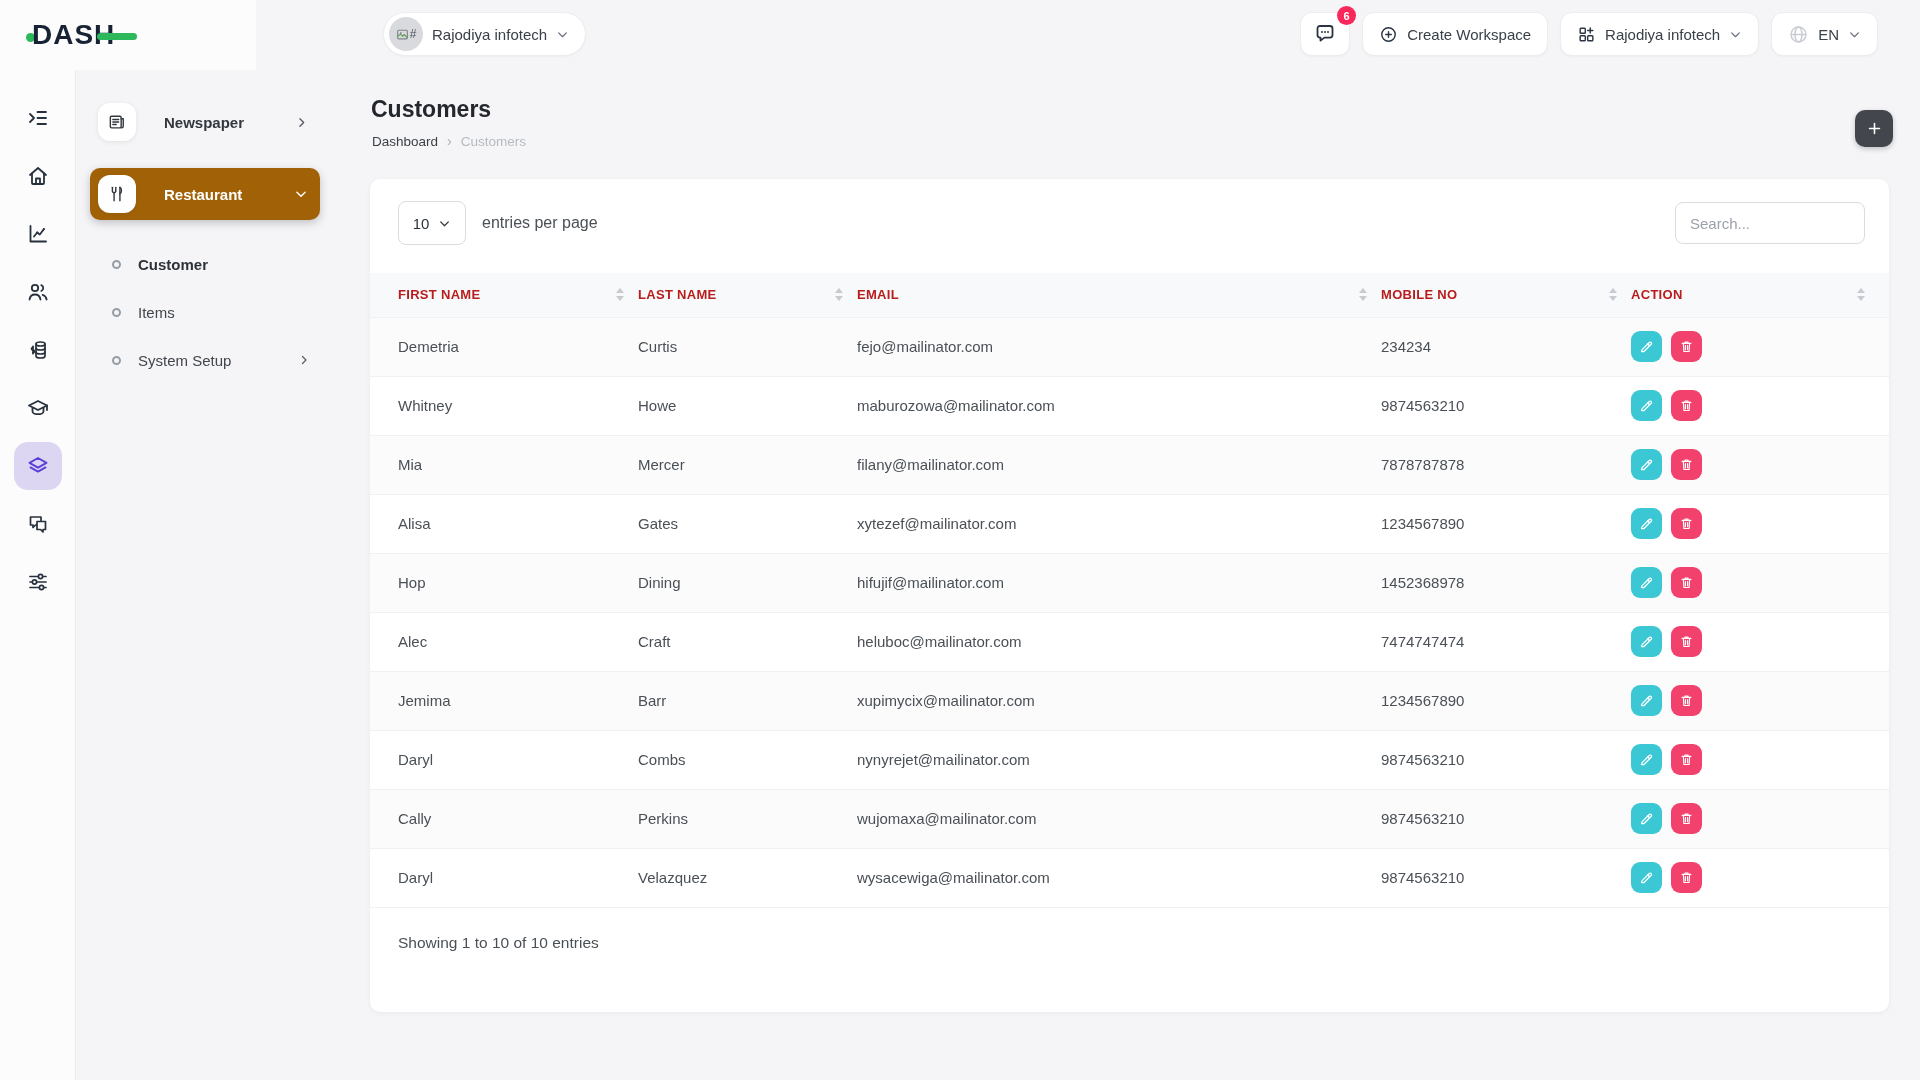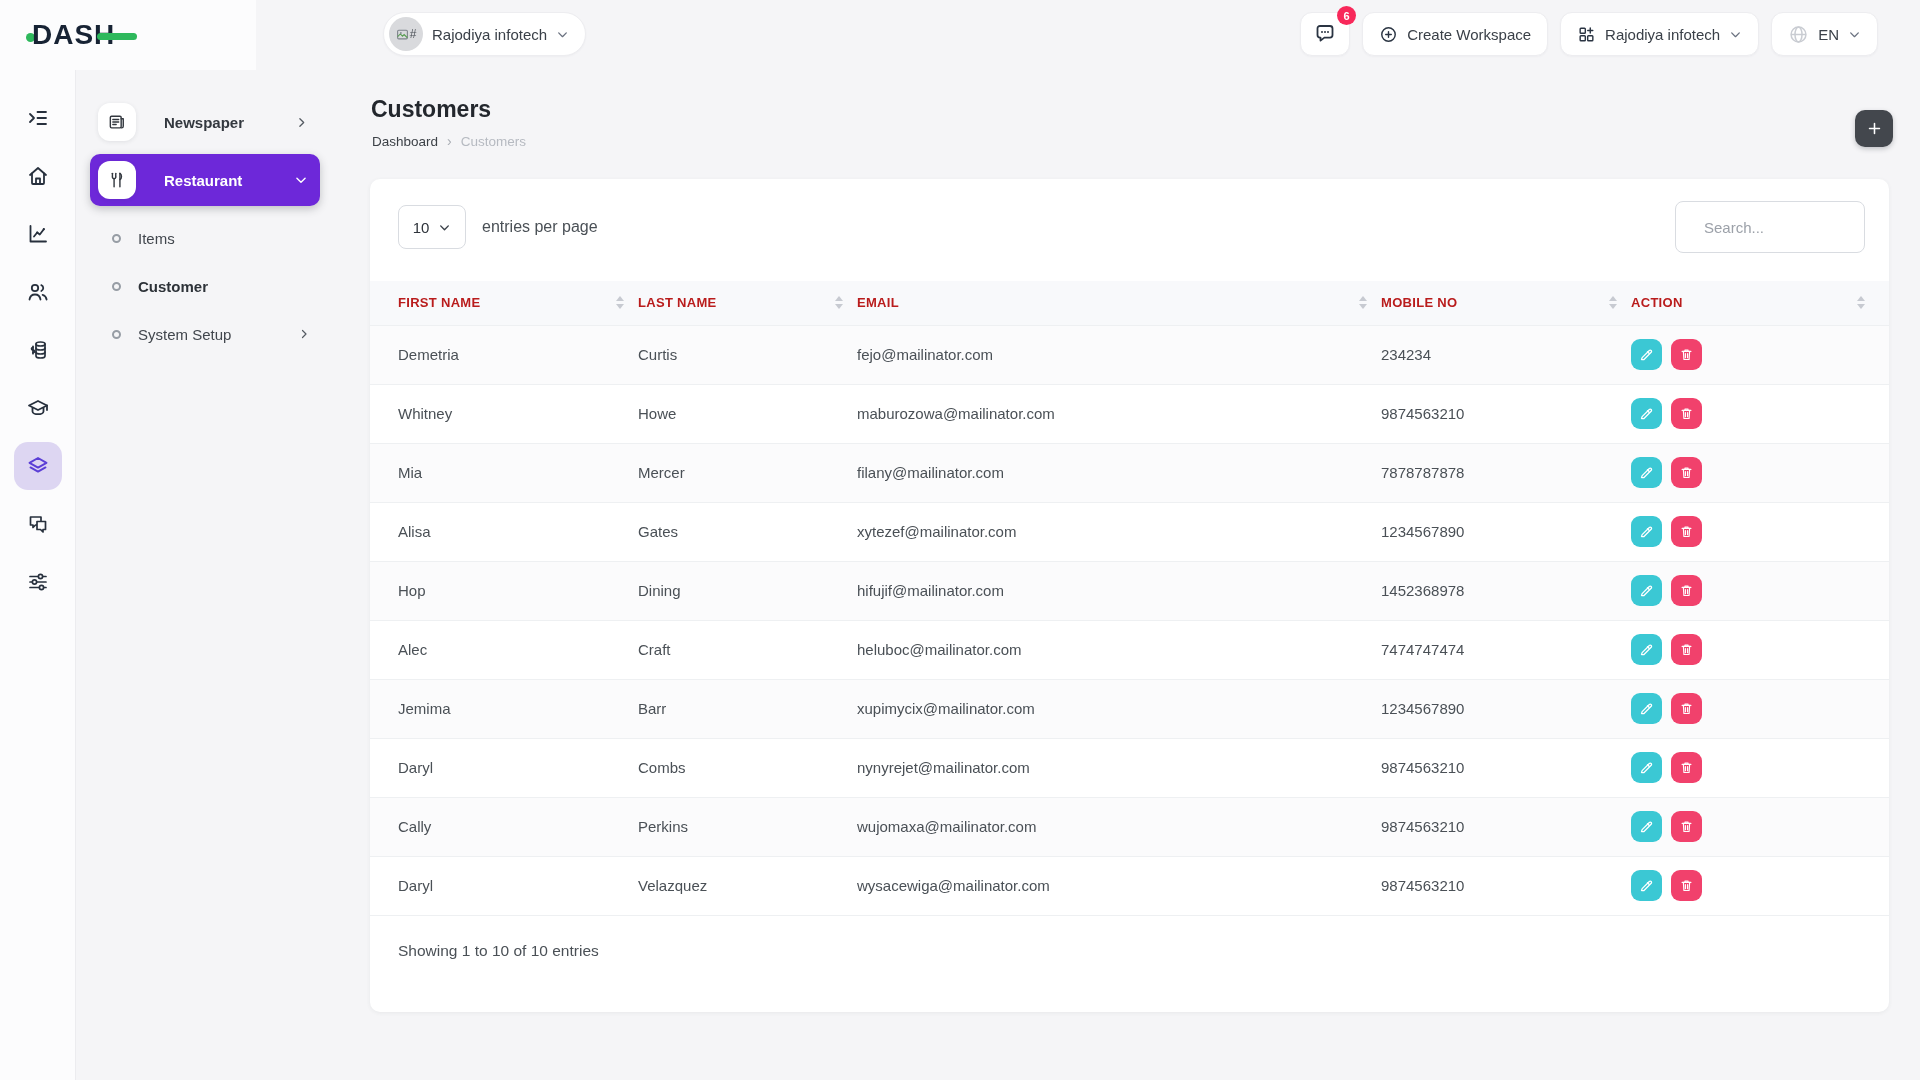--- a/index.html
+++ b/index.html
@@ -26,21 +26,21 @@
   .logo-dash { width:40px; height:7px; border-radius:4px; background:#2eb85c; margin-left:-18px; margin-top:3px; }
 
   
   .subsidebar { position:absolute; left:76px; top:70px; width:256px; padding:26px 12px 0 14px; z-index:2; }
   .side-item { display:flex; align-items:center; gap:28px; height:52px; padding:0 12px 0 8px;
                border-radius:10px; cursor:pointer; }
   .side-item .chip { width:38px; height:38px; border-radius:12px; background:#ffffff;
                      box-shadow:0 1px 4px rgba(40,50,60,.10); display:flex; align-items:center; justify-content:center; }
   .side-item .lbl { font-size:15px; font-weight:600; color:#33383f; }
   .side-item .chev { margin-left:auto; }
-  .side-item.active { background:#6d28d9; margin:6px 0; box-shadow:0 3px 8px rgba(40,44,50,.25);justify-content:flex-end; }
+  .side-item.active { background:#a16207; margin:20px 0; box-shadow:0 3px 8px rgba(40,44,50,.25);justify-content:flex-end; }
   .side-item.active .lbl { color:#ffffff; font-weight:700; }
   .sub-list { margin-top:8px; }
   .sub-item { display:flex; align-items:center; gap:17px; height:48px; padding:0 10px 0 22px; cursor:pointer; }
   .sub-item .ring { width:9px; height:9px; border-radius:50%; border:2px solid #979da5; flex:none; }
   .sub-item .slbl { font-size:15px; color:#41464d; }
   .sub-item.active .slbl { font-weight:700; color:#2d3238; }
   .sub-item .chev { margin-left:auto; }
 
   
   .topbar { position:absolute; left:383px; right:42px; top:10px; height:48px;
@@ -69,21 +69,21 @@
 
   
   .card { position:absolute; left:370px; top:179px; width:1519px; height:833px; background:#ffffff;
           border-radius:10px; box-shadow:0 1px 4px rgba(56,65,74,.07); }
   .controls { display:flex; align-items:center; justify-content:space-between; padding:22px 24px 0 28px;gap:40px; }
   .entries { display:flex; align-items:center; gap:16px; }
   .entries-select { width:68px; height:44px; border:1px solid #d9dce1; border-radius:8px; background:#fff;
                     display:flex; align-items:center; justify-content:center; gap:9px; font-size:15px;
                     color:#2e333a; cursor:pointer; }
   .entries-label { font-size:16px; color:#4a5056; }
-  .search-input { width:190px; height:52px; border:1px solid #d9dce1; border-radius:8px; padding:0 28px;
+  .search-input { width:190px; height:42px; border:1px solid #d9dce1; border-radius:8px; padding:0 14px;
                   font-size:15px; color:#3a4048; font-family:"Liberation Sans", sans-serif; outline:none; }
   .search-input::placeholder { color:#9ca1a9; }
 
   
   table { width:100%; border-collapse:collapse; margin-top:28px; table-layout:fixed; }
   thead tr { background:#f8f9fb; }
   th { height:44px; text-align:left; font-size:13px; font-weight:700; color:#b91c1c;
        letter-spacing:.3px; padding:0 14px 0 0; }
   th .th-inner { display:flex; align-items:center; justify-content:space-between; }
   th.first, td.first { padding-left:28px; }
@@ -212,27 +212,27 @@
     </span>
     <span class="lbl">Restaurant</span>
     <span class="chev">
       <svg width="14" height="14" viewBox="0 0 24 24" fill="none" stroke="#ffffff" stroke-width="2.4" stroke-linecap="round" stroke-linejoin="round">
           <path d="M5 9l7 7 7-7"></path>
         </svg>
     </span>
   </div>
 
   <div class="sub-list">
+    <div class="sub-item active">
+      <span class="ring"></span>
+      <span class="slbl">Customer</span>
+    </div>
     <div class="sub-item">
       <span class="ring"></span>
       <span class="slbl">Items</span>
-    </div>
-    <div class="sub-item active">
-      <span class="ring"></span>
-      <span class="slbl">Customer</span>
     </div>
     <div class="sub-item">
       <span class="ring"></span>
       <span class="slbl">System Setup</span>
       <span class="chev">
         <svg width="12" height="12" viewBox="0 0 24 24" fill="none" stroke="#555b63" stroke-width="2.4" stroke-linecap="round" stroke-linejoin="round">
             <path d="M9 5l7 7-7 7"></path>
           </svg>
       </span>
     </div>

